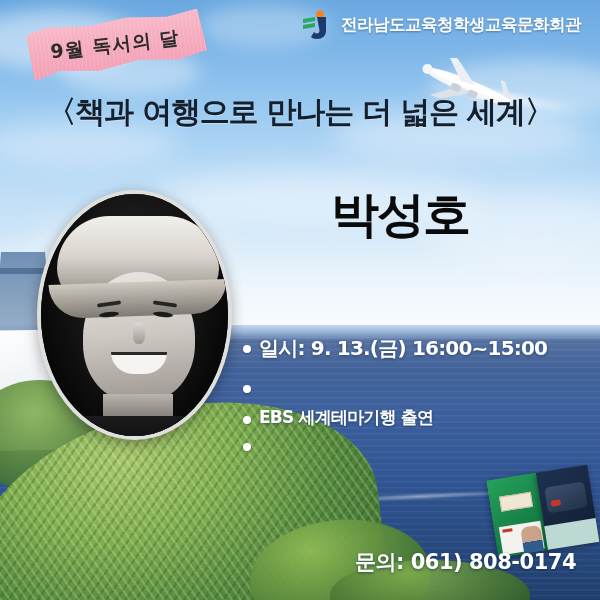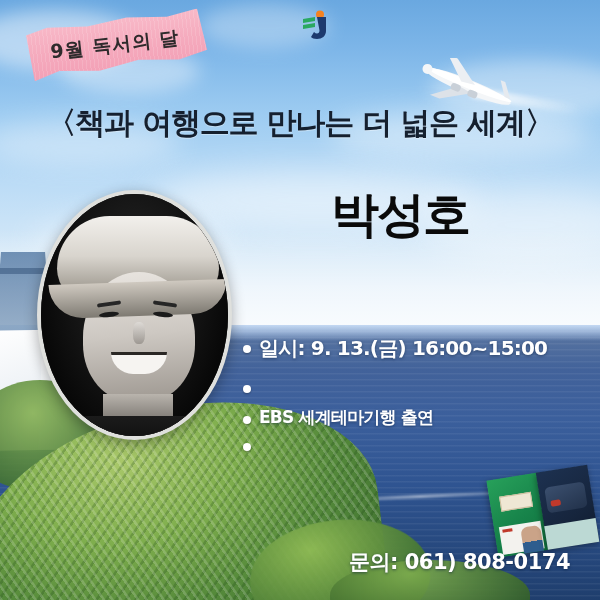--- a/index.html
+++ b/index.html
@@ -98,21 +98,21 @@
              text-shadow:0 1px 2px rgba(20,50,90,.45);white-space:nowrap;}
 
   
   .plane{position:absolute;left:408px;top:58px;width:118px;height:56px;}
   .contrail{position:absolute;left:470px;top:96px;width:110px;height:10px;
     background:linear-gradient(95deg,rgba(255,255,255,.9),rgba(255,255,255,0));
     transform:rotate(9deg);filter:blur(2px);border-radius:6px;}
 
   
   .subtitle{
-    position:absolute;left:0;top:103px;width:600px;text-align:center;
+    position:absolute;left:0;top:92px;width:600px;text-align:center;
     color:#15202f;font-size:30px;font-weight:bold;letter-spacing:-1.2px;
     font-family:"DejaVu Sans","Liberation Sans",sans-serif;
     text-shadow:0 1px 0 rgba(255,255,255,.35);
   }
 
   
   .headline{position:absolute;left:205px;top:190px;width:390px;text-align:center;
     color:#0a0a0a;font-weight:bold;letter-spacing:-2px;line-height:1.04;
     font-family:"DejaVu Sans","Liberation Sans",sans-serif;}
   .headline .l1{font-size:48px;display:block;text-align:center;}
@@ -171,21 +171,21 @@
   .bk-green .band:after{content:"";position:absolute;left:3px;top:3px;width:10px;height:3px;background:#c0392b;}
   .bk-green .lbl{position:absolute;left:10px;top:18px;width:32px;height:15px;background:#efe7d4;border:1px solid #cdbf9f;}
   .bk-green .face{position:absolute;left:26px;top:52px;width:20px;height:26px;border-radius:7px 7px 0 0;
     background:linear-gradient(180deg,#caa388 58%,#2f5d8e 58%);}
   .bk-navy .band{position:absolute;left:0;top:54px;width:52px;height:24px;background:#bcd9d4;}
   .bk-navy .car{position:absolute;left:6px;top:16px;width:40px;height:26px;border-radius:5px;
     background:linear-gradient(160deg,#3b4f6e,#22324b);}
   .bk-navy .car:after{content:"";position:absolute;left:4px;top:14px;width:10px;height:6px;background:#c0392b;border-radius:2px;}
 
   
-  .contact{position:absolute;left:0;top:548px;width:600px;padding-right:30px;text-align:right;
+  .contact{position:absolute;left:0;top:548px;width:600px;padding-right:24px;text-align:right;
     color:#ffffff;font-size:21px;font-weight:bold;letter-spacing:-0.5px;
     font-family:"DejaVu Sans","Liberation Sans",sans-serif;
     text-shadow:0 1px 3px rgba(10,30,60,.6);}
 </style>
 </head>
 <body>
 
 <div class="poster">
 
   <div class="sky">
@@ -227,20 +227,21 @@
 
   <div class="logo-wrap">
     <div class="logo-mark">
       <svg width="34" height="34" viewBox="0 0 34 34" aria-hidden="true">
         <circle cx="20" cy="6.5" r="4" fill="#f58220"></circle>
         <path d="M3 11 L15 9 L15 13 L3 15 Z" fill="#2aa861"></path>
         <path d="M3 17 L15 15 L15 19 L3 21 Z" fill="#2aa861"></path>
         <path d="M17 9 h9 v14 c0 5 -4 8 -9 8 c-3 0 -5 -1 -6 -2 l3 -5 c1 1 2 1.5 3 1.5 c1.5 0 2.5 -1 2.5 -3 Z" fill="#1d3a6e"></path>
       </svg>
     </div>
+    <div class="logo-text">전라남도교육청학생교육문화회관</div>
   </div>
 
   <div class="contrail"></div>
   <div class="plane">
     <svg width="118" height="56" viewBox="0 0 118 56" aria-hidden="true">
       <g transform="rotate(22 59 28)">
         <ellipse cx="60" cy="28" rx="46" ry="7" fill="#f4f6f8"></ellipse>
         <ellipse cx="60" cy="26" rx="46" ry="4" fill="#ffffff"></ellipse>
         <path d="M52 26 L30 6 L40 6 L66 24 Z" fill="#eceff3"></path>
         <path d="M52 31 L28 50 L38 50 L66 33 Z" fill="#dde2e8"></path>

